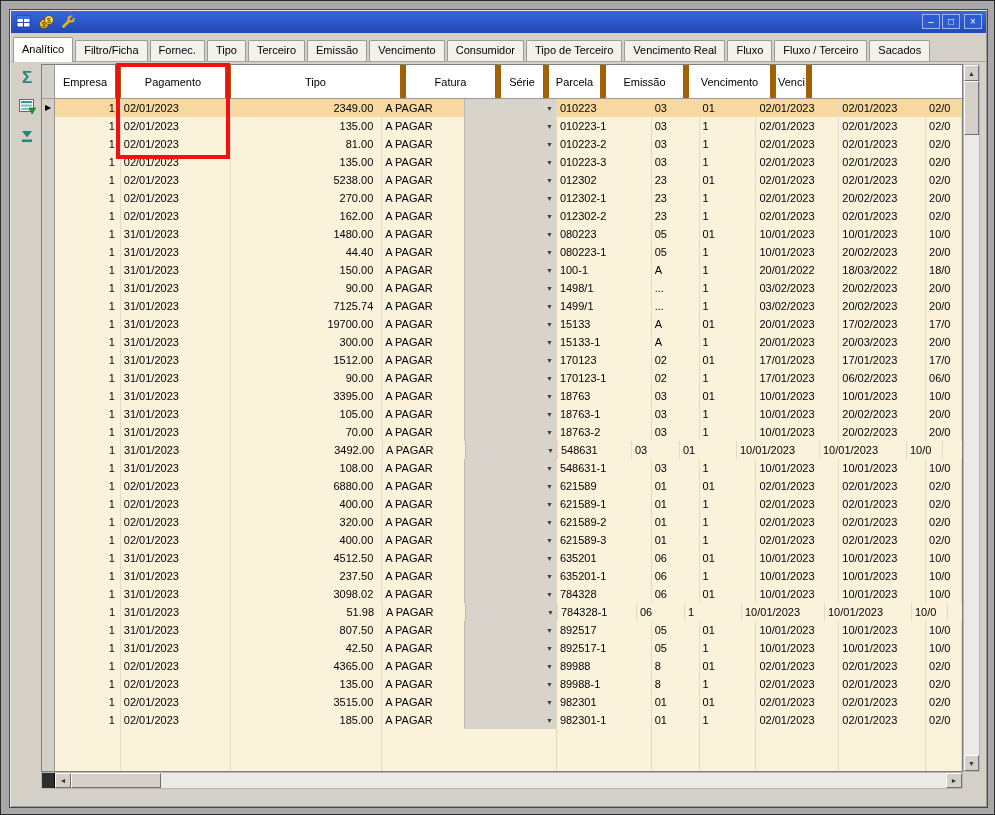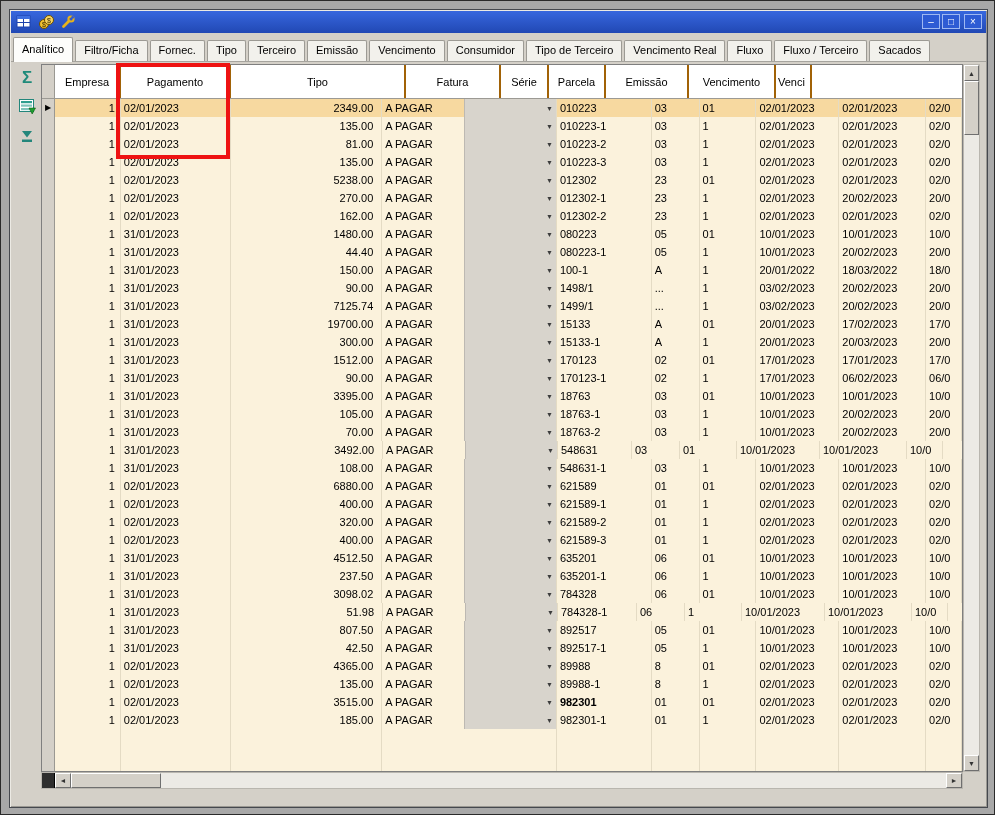--- a/index.html
+++ b/index.html
@@ -58,21 +58,21 @@
   .side-btn{width:20px;height:20px;display:flex;align-items:center;justify-content:center;}
   .sum-glyph{color:#1F8A7A;font-weight:bold;font-size:17px;line-height:18px;}
 
   
   .grid{
     position:absolute;left:30px;top:2px;width:922px;height:708px;
     background:var(--row-bg,#FBF2DC);border:1px solid #7f7f7f;box-sizing:border-box;overflow:hidden;
   }
   .grid-header{height:34px;background:#FFFFFF;border-bottom:1px solid #9c9a94;display:flex;box-sizing:border-box;}
   .hcell{
-    border-right:2px solid #a16207;box-sizing:border-box;
+    border-right:6px solid #a16207;box-sizing:border-box;
     display:flex;align-items:center;justify-content:center;
     font-size:11px;color:#000;overflow:hidden;white-space:nowrap;
   }
   .hcell.ind-h{width:13px;background:var(--chrome,#D4D0C8);border-right:1px solid #9a9892;}
   .grid-body{display:flex;flex-direction:column;height:672px;background:var(--row-bg,#FBF2DC);}
   .row{display:flex;flex:0 0 18px;height:18px;line-height:18px;font-size:11px;color:#000;}
   .row.selected{background:var(--selected-row-bg,#F7D9A0);}
   .row.filler{flex:1 1 auto;height:auto;}
   .cell{box-sizing:border-box;border-right:1px solid #E4DBC4;overflow:hidden;white-space:nowrap;}
   .cell.ind{
@@ -806,21 +806,21 @@
               <div class="cell ind"></div>
               <div class="cell" style="text-align: right; padding-right: 5px; width: 66px;">1</div>
               <div class="cell" style="text-align: left; padding-left: 3px; width: 110px;">02/01/2023</div>
               <div class="cell" style="text-align: right; padding-right: 8px; width: 152px;">3515.00</div>
               <div class="cell tipo" style="width: 175px;">
                 <div class="tipo-text">A PAGAR</div>
                 <div class="tipo-combo">
                   <div class="combo-arrow">▼</div>
                 </div>
               </div>
-              <div class="cell" style="text-align: left; padding-left: 3px; width: 95px; font-weight: bold;">982301</div>
+              <div class="cell" style="text-align: left; padding-left: 3px; width: 95px;">982301</div>
               <div class="cell" style="text-align: left; padding-left: 3px; width: 48px;">01</div>
               <div class="cell" style="text-align: left; padding-left: 3px; width: 57px;">01</div>
               <div class="cell" style="text-align: left; padding-left: 3px; width: 83px;">02/01/2023</div>
               <div class="cell" style="text-align: left; padding-left: 3px; width: 87px;">02/01/2023</div>
               <div class="cell" style="text-align: left; padding-left: 3px; width: 36px;">02/0</div>
             </div>
             <div class="row">
               <div class="cell ind"></div>
               <div class="cell" style="text-align: right; padding-right: 5px; width: 66px;">1</div>
               <div class="cell" style="text-align: left; padding-left: 3px; width: 110px;">02/01/2023</div>

